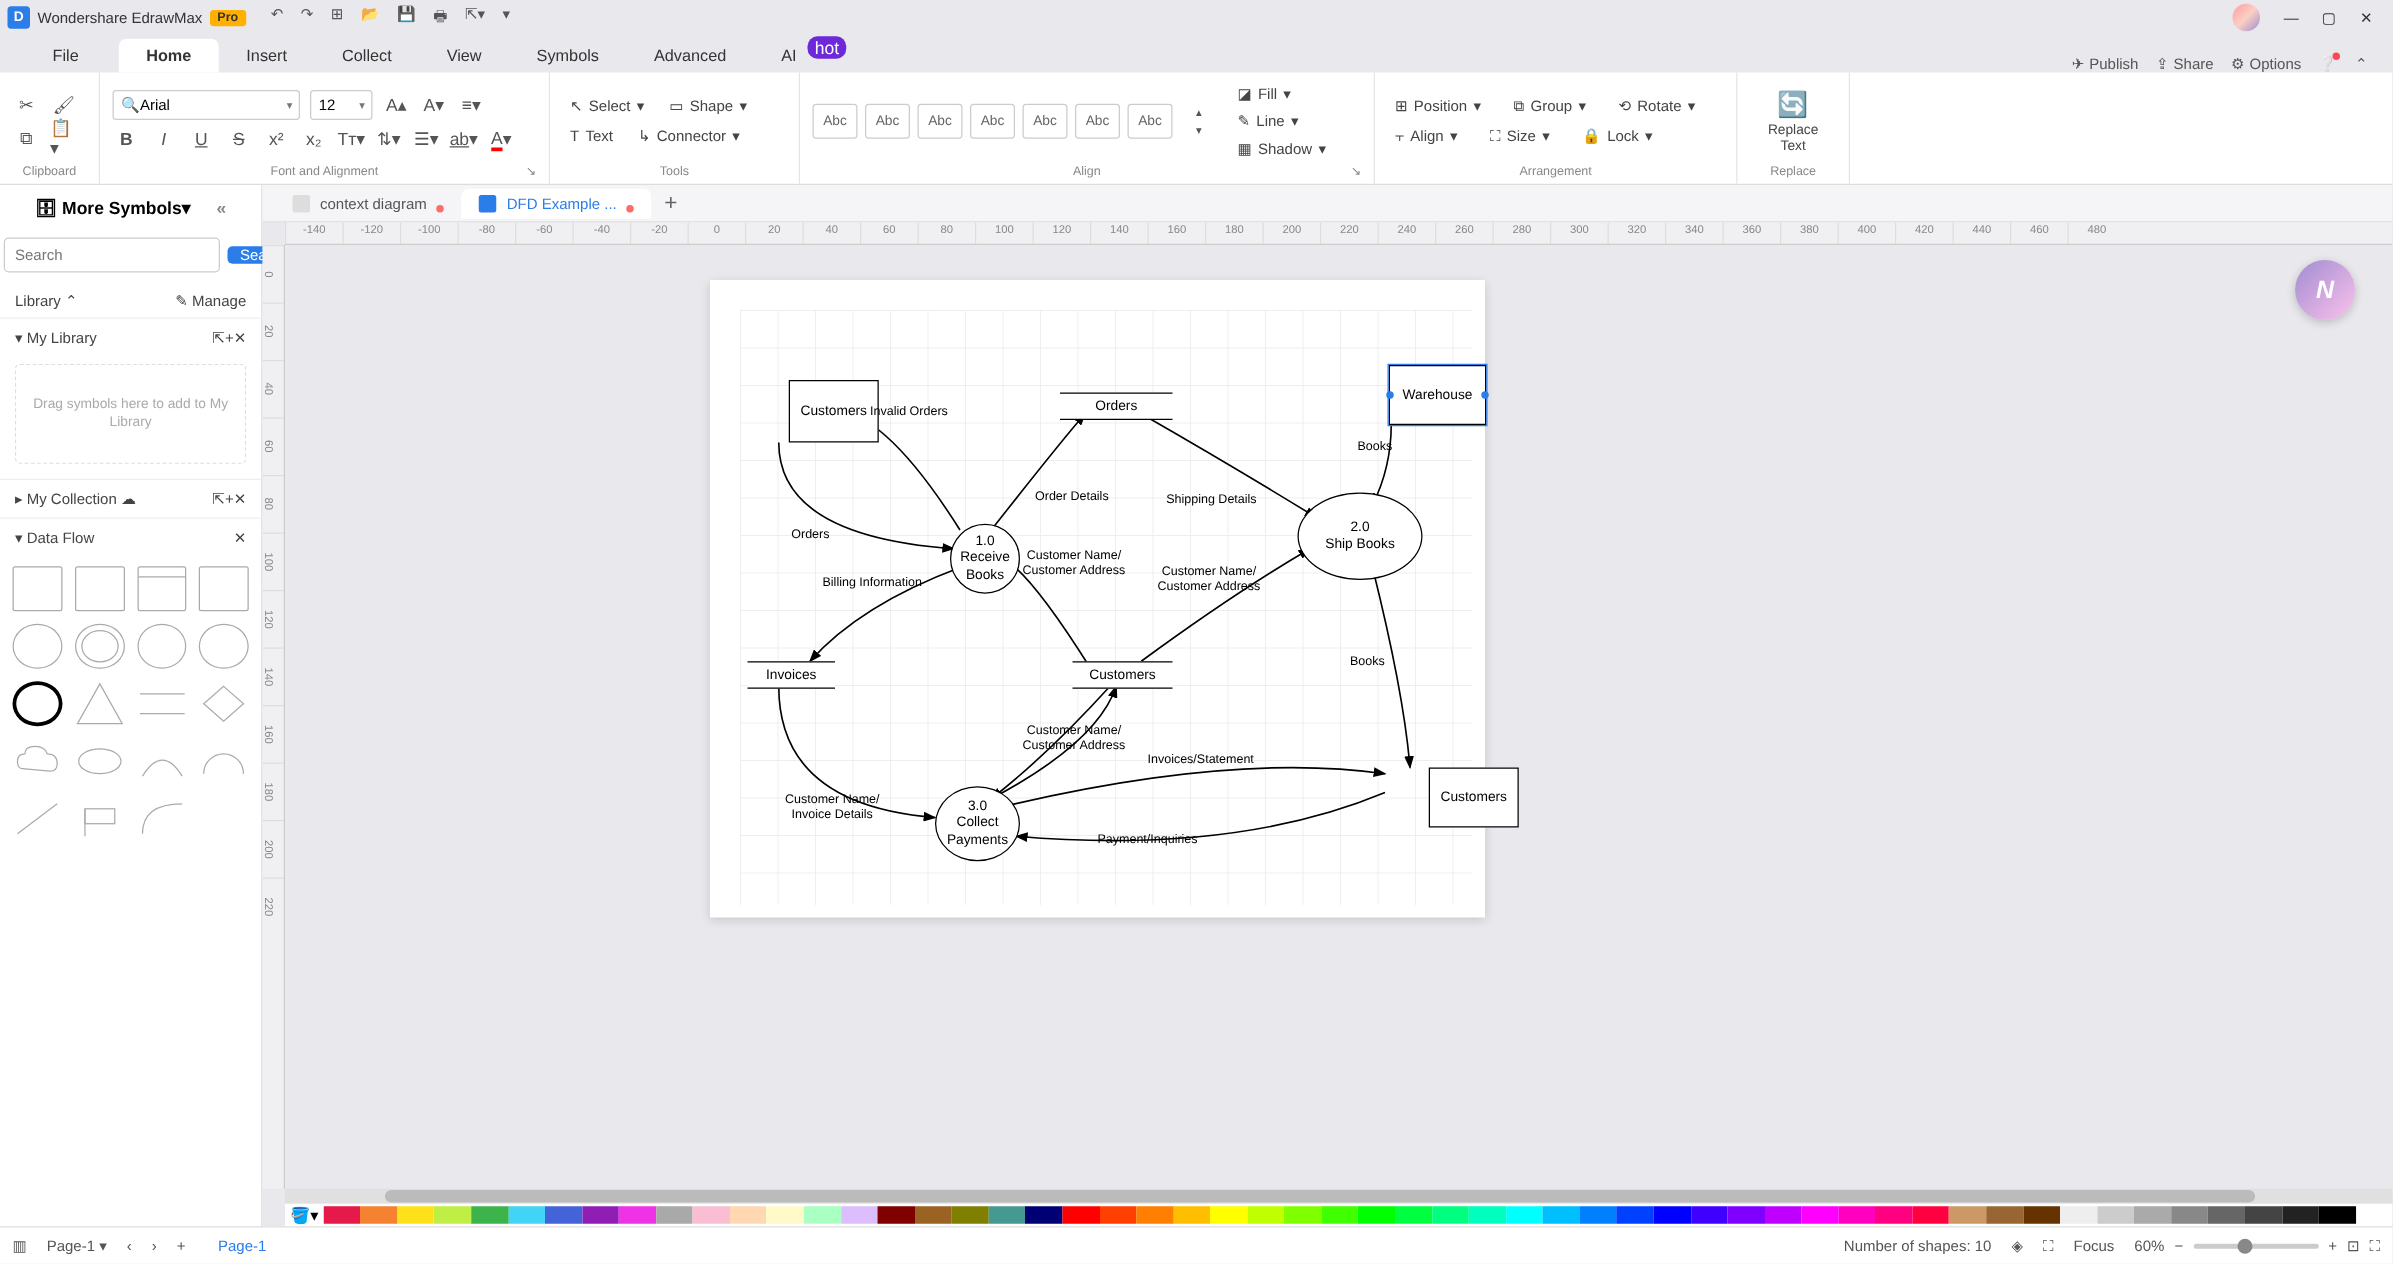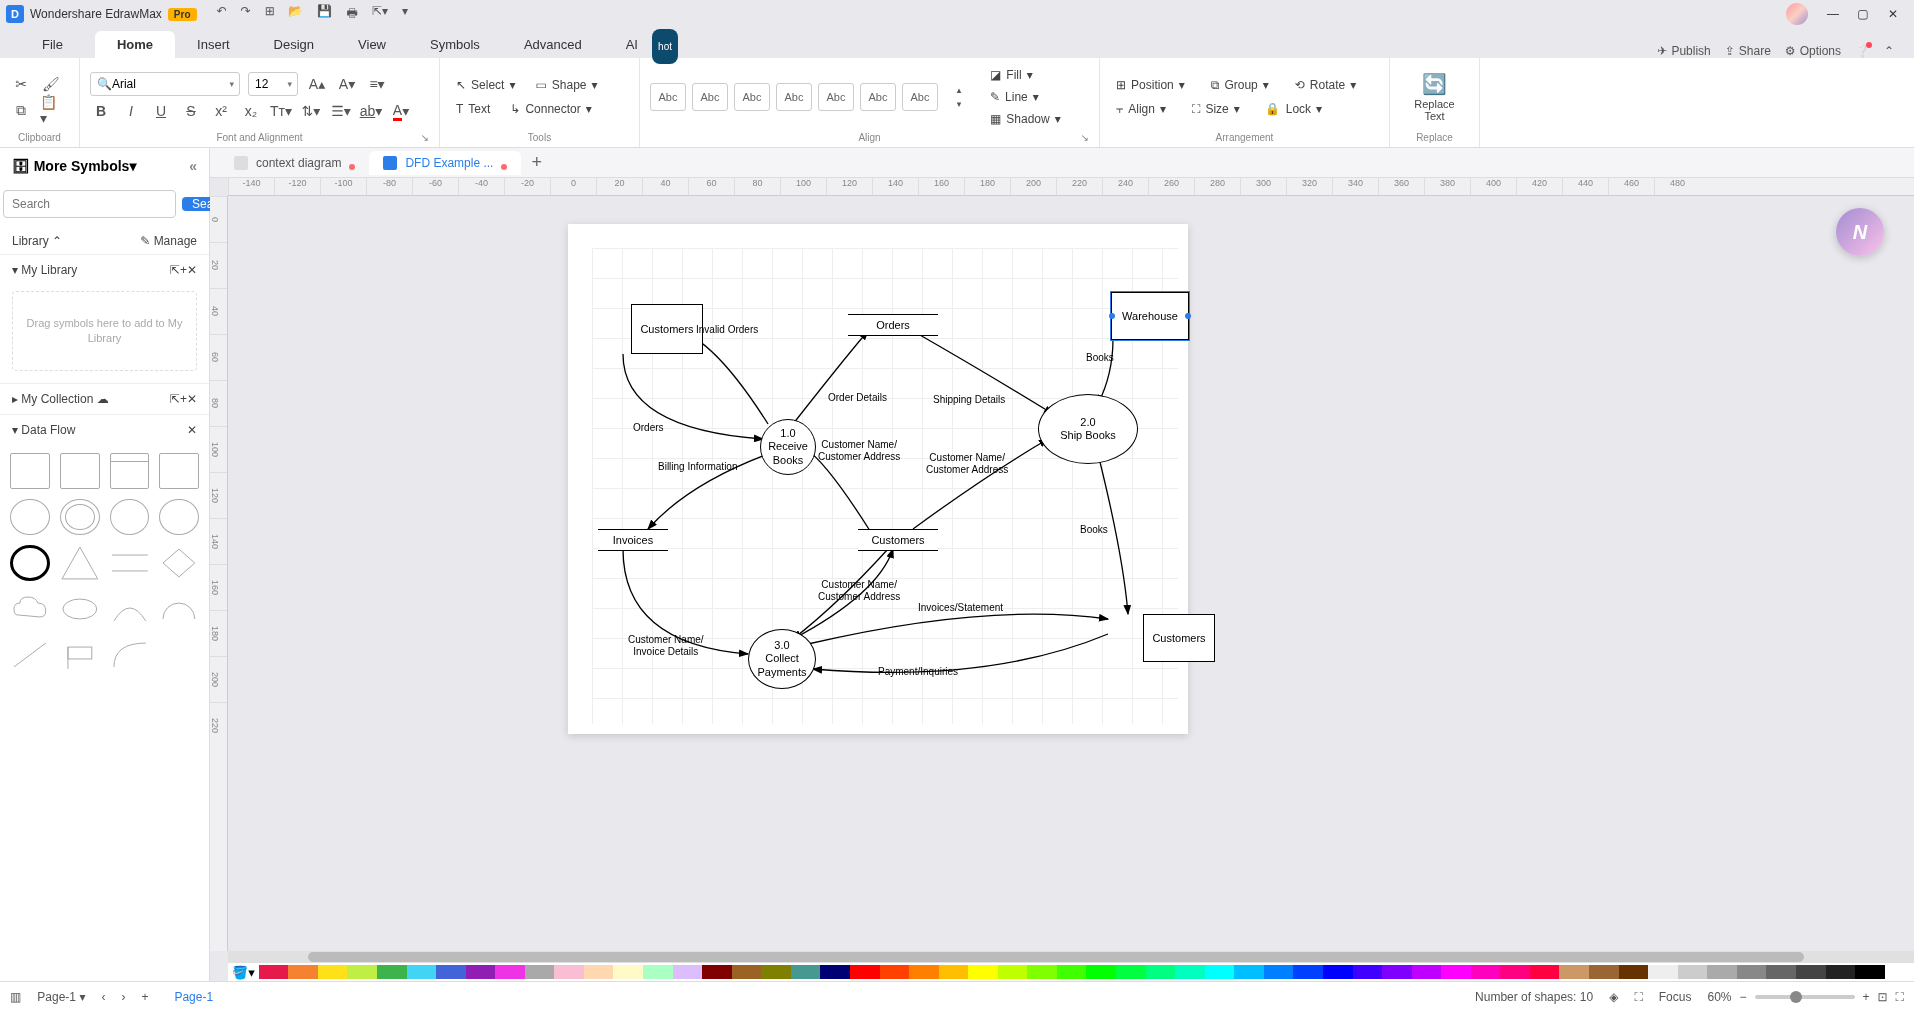--- a/index.html
+++ b/index.html
@@ -13,21 +13,21 @@
 .titlebar .qat span { cursor: pointer; color: #555; }
 .titlebar .spacer { flex: 1; }
 .titlebar .avatar { width: 22px; height: 22px; border-radius: 50%; background: linear-gradient(135deg,#ff9a9e,#fad0c4,#a18cd1); margin-right: 10px; }
 .titlebar .winbtn { width: 30px; text-align: center; cursor: pointer; }
 
 
 .menutabs { height: 30px; background: #e8e8ed; display: flex; align-items: flex-end; padding-left: 20px; font-size: 13px; gap: 0; }
 .menutabs .tab { padding: 6px 22px; cursor: pointer; color: #333; position: relative; }
 .menutabs .tab.file { margin-right: 10px; }
 .menutabs .tab.active { background: #fff; border-radius: 6px 6px 0 0; font-weight: 600; }
-.menutabs .hot { position: absolute; top: -2px; right: -18px; background: #0c4a6e; color: #fff; font-size: 10px; padding: 12px 6px; border-radius: 8px; }
+.menutabs .hot { position: absolute; top: -2px; right: -18px; background: #6d28d9; color: #fff; font-size: 14px; padding: 1px 6px; border-radius: 8px; }
 .menutabs .spacer { flex: 1; }
 .menutabs .rightmenu { display: flex; align-items: center; gap: 14px; padding-right: 20px; font-size: 12px; color: #555; }
 .menutabs .rightmenu span { cursor: pointer; display: inline-flex; align-items: center; gap: 4px; }
 .notif-dot { position:absolute; top:-2px; right:-2px; width:6px; height:6px; background:#ff4757; border-radius:50%; }
 
 
 .ribbon { height: 90px; background: #fff; display: flex; border-bottom: 1px solid #ddd; }
 .ribbon .group { border-right: 1px solid #e5e5e5; padding: 4px 10px 2px; display: flex; flex-direction: column; justify-content: space-between; }
 .ribbon .group .controls { display: flex; flex-direction: column; gap: 4px; flex: 1; justify-content: center; }
 .ribbon .group .row { display: flex; align-items: center; gap: 8px; }
@@ -45,21 +45,21 @@
 .doctabs { height: 30px; background: #f5f5f7; display: flex; align-items: center; padding-left: 220px; gap: 0; border-bottom: 1px solid #ddd; font-size: 12px; }
 .doctabs .doctab { padding: 5px 14px; display: flex; align-items: flex-end; gap: 8px; cursor: pointer; border-radius: 6px 6px 0 0; color: #555; }
 .doctabs .doctab.active { background: #fff; color: #2b7de9; }
 .doctabs .doctab .dot { width: 6px; height: 6px; border-radius: 50%; background: #ff6b6b; }
 .doctabs .doctab .docicon { width:14px; height:14px; background:#ddd; border-radius:2px; }
 .doctabs .doctab.active .docicon { background:#2b7de9; }
 .doctabs .addtab { padding: 4px 10px; cursor: pointer; font-size: 18px; color: #666; }
 
 
 .leftpanel { position: absolute; left: 0; top: 148px; bottom: 30px; width: 210px; background: #fff; border-right: 1px solid #ddd; display: flex; flex-direction: column; }
-.leftpanel .header { padding: 10px 12px; font-size: 14px; font-weight: 600; display: flex; align-items: center; gap: 6px; justify-content: space-between; }
+.leftpanel .header { padding: 10px 28px; font-size: 14px; font-weight: 600; display: flex; align-items: center; gap: 6px; justify-content: space-between; }
 .leftpanel .header .collapse { font-size: 14px; color: #888; cursor: pointer; }
 .leftpanel .searchrow { padding: 6px 3px; display: flex; gap: 6px; align-items: center; }
 .leftpanel .searchrow input { flex: 1; height: 28px; border: 1px solid #ccc; border-radius: 4px; padding: 0 8px; font-size: 12px; }
 .leftpanel .searchrow button { background: #2b7de9; color: #fff; border: none; border-radius: 4px; padding: 0 10px; font-size: 12px; cursor: pointer; }
 .leftpanel .libheader { padding: 10px 12px 6px; font-size: 12px; color: #444; display: flex; justify-content: space-between; align-items: center; }
 .leftpanel .section { padding: 8px 12px; font-size: 12px; color: #444; display: flex; justify-content: space-between; align-items: center; border-top: 1px solid #eee; }
 .leftpanel .droparea { margin: 6px 12px 12px; height: 80px; display: flex; align-items: center; justify-content: center; color: #aaa; font-size: 11px; text-align: center; line-height: 1.4; border:1px dashed #ddd; border-radius:4px; }
 .leftpanel .shapes { padding: 8px 10px; display: grid; grid-template-columns: repeat(4, 1fr); gap: 10px; }
 .leftpanel .shapes .shp { height: 36px; border: 1px solid #aaa; border-radius: 2px; cursor: pointer; position: relative; background: #fff; }
 .leftpanel .shapes .shp.circle { border-radius: 50%; }
@@ -133,21 +133,21 @@
   <div class="avatar"></div>
   <span class="winbtn">—</span>
   <span class="winbtn">▢</span>
   <span class="winbtn">✕</span>
 </div>
 
 <div class="menutabs">
   <div class="tab file">File</div>
   <div class="tab active">Home</div>
   <div class="tab">Insert</div>
-  <div class="tab">Design</div>
+  <div class="tab">Collect</div>
   <div class="tab">View</div>
   <div class="tab">Symbols</div>
   <div class="tab">Advanced</div>
   <div class="tab" style="position:relative;"><span>AI</span><span class="hot">hot</span></div>
   <div class="spacer"></div>
   <div class="rightmenu">
     <span>✈ <span>Publish</span></span>
     <span>⇪ <span>Share</span></span>
     <span>⚙ <span>Options</span></span>
     <span style="position:relative;">❔<span class="notif-dot"></span></span>

